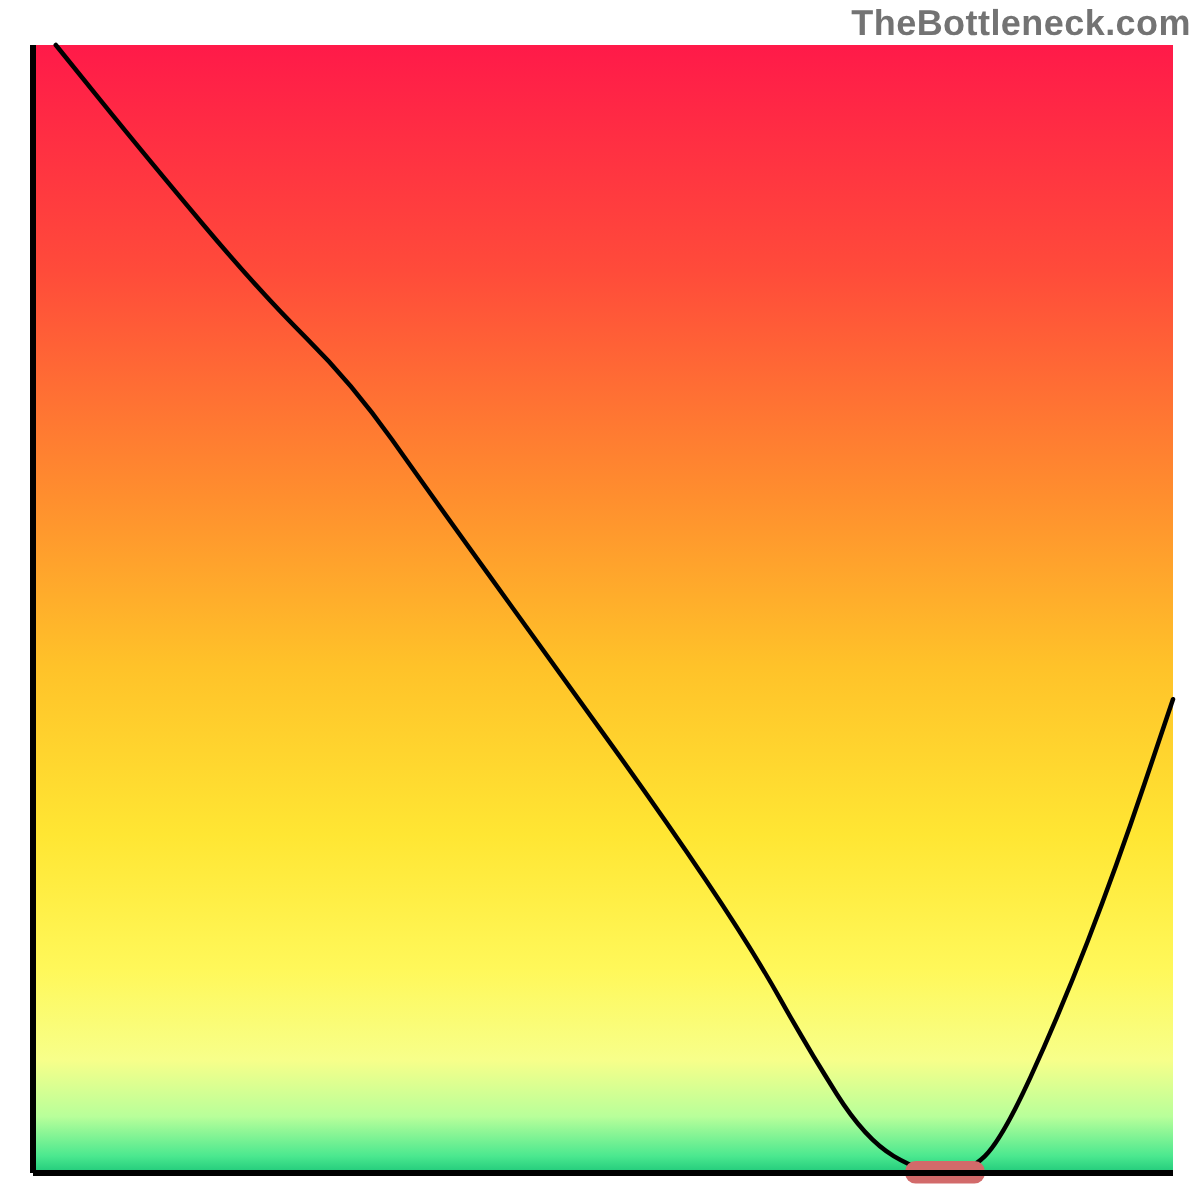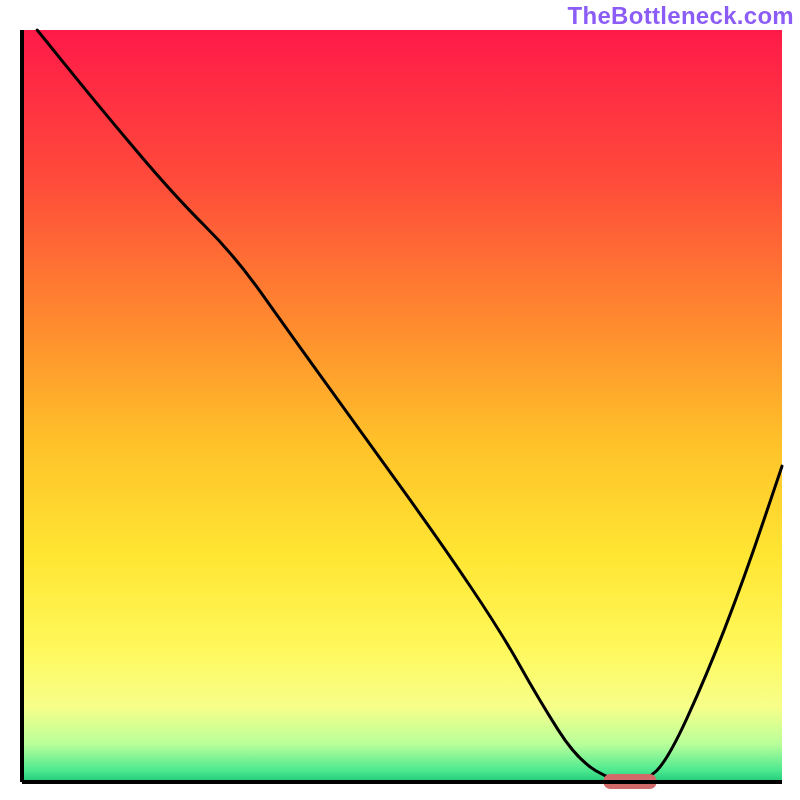--- a/index.html
+++ b/index.html
@@ -15,21 +15,21 @@
     position: relative;
     width: 800px;
     height: 800px;
   }
   .watermark {
     position: absolute;
     top: 2px;
     right: 6px;
     font-size: 24px;
     font-weight: 600;
-    color: #8b5cf6;
+    color: #737373;
     letter-spacing: 0.3px;
     pointer-events: none;
   }
   svg {
     display: block;
   }
 </style>
 </head>
 <body>
 

